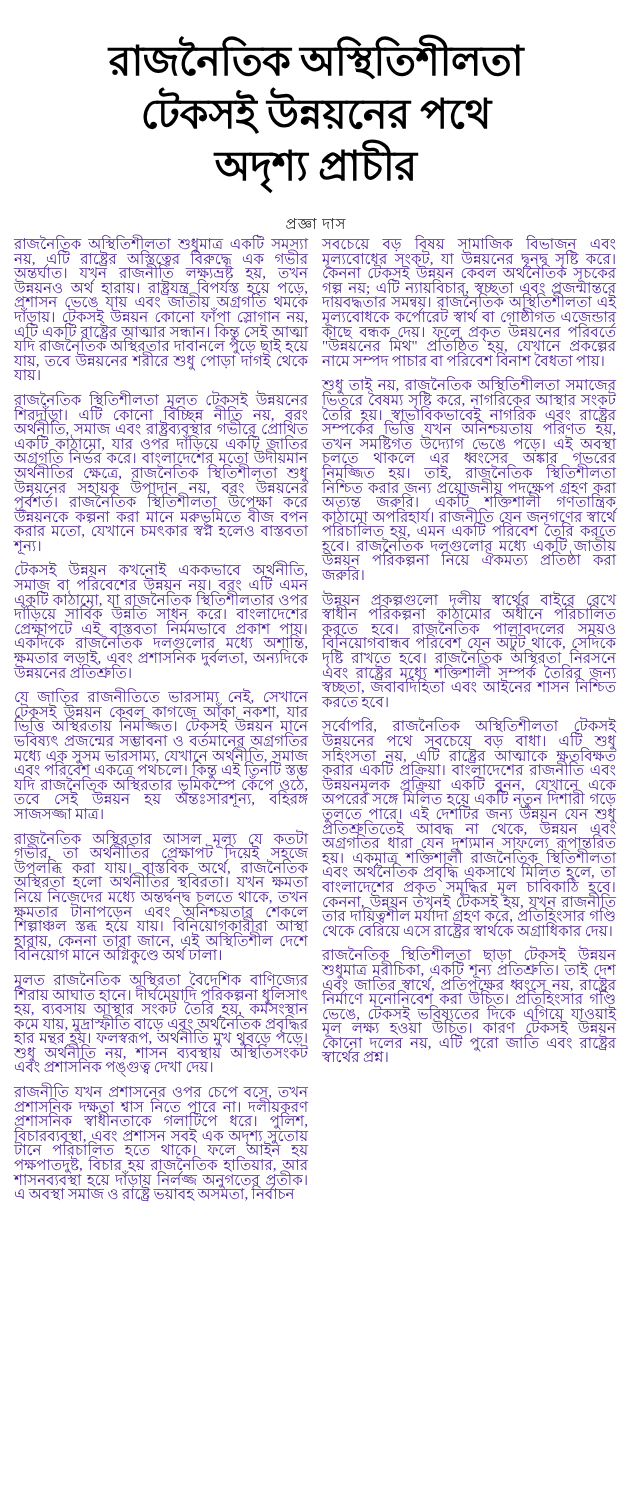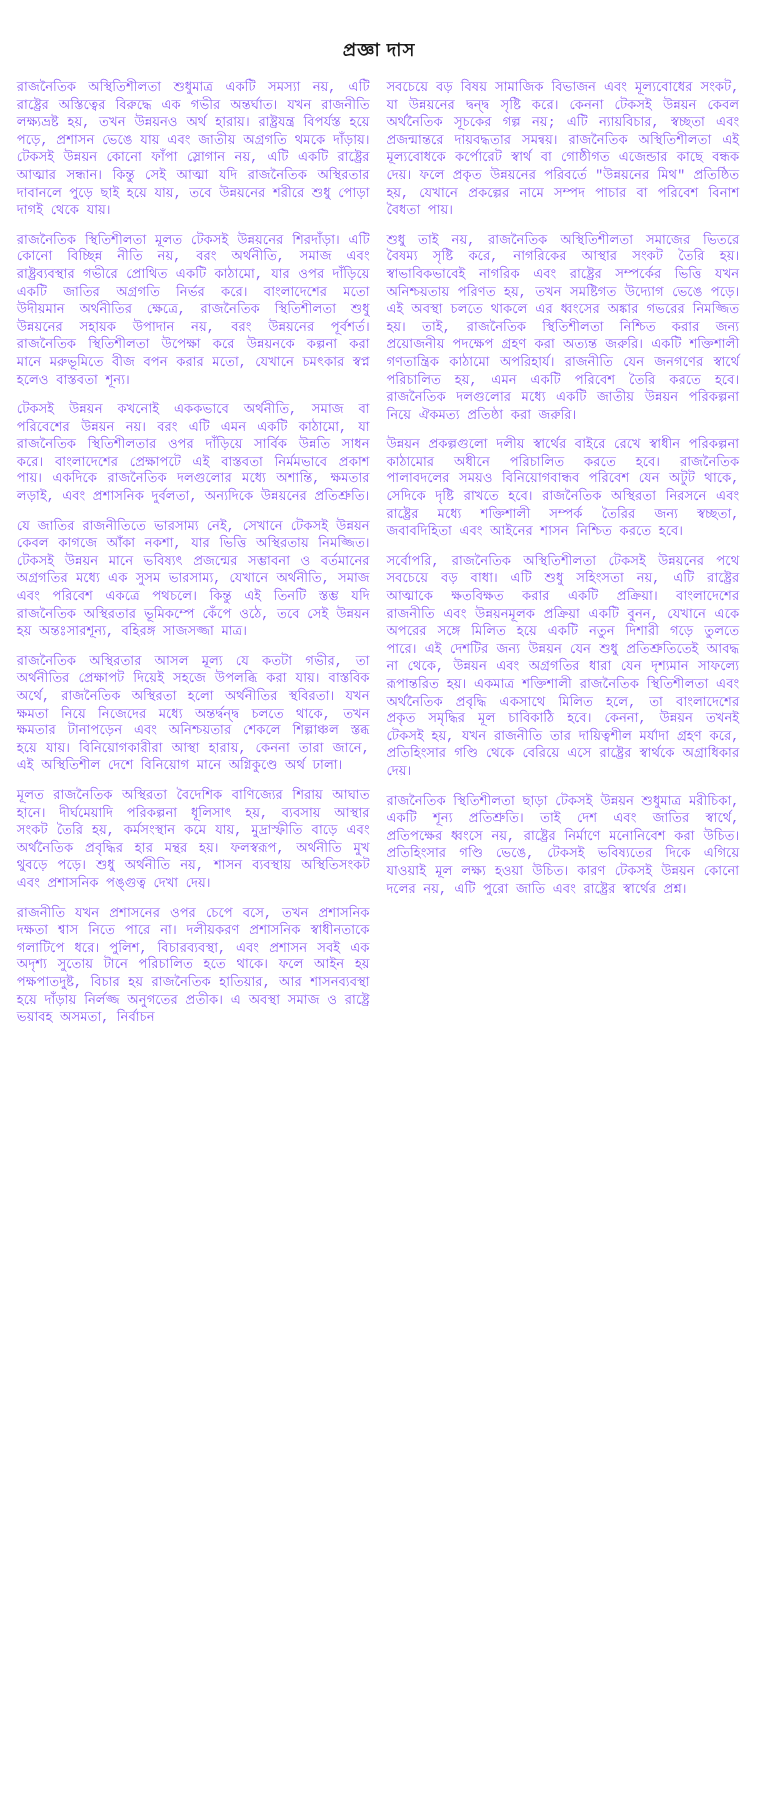--- a/index.html
+++ b/index.html
@@ -39,62 +39,65 @@
     margin-top: 4px;
   }
   .headline .l3 {
     display: block;
     font-size: 41px;
     margin-top: 4px;
   }
   .byline {
     text-align: center;
     font-size: 15px;
-    font-weight: bold;
+    font-weight: normal;
     margin-top: 14px;
-    margin-bottom: 12px;
     color: #1a1a1a;
     letter-spacing: 1px;
   }
   .columns {
     display: flex;
     gap: 14px;
     align-items: flex-start;
   }
   .col {
     width: 294px;
     flex: 0 0 294px;
   }
   .col p {
     margin: 0 0 0.5px 0;
-    font-size: 11px;
+    font-size: 15px;
     line-height: 14.6px;
     text-align: justify;
     text-justify: inter-word;
     text-indent: 0;
     word-spacing: -0.3px;
-    color: #8b5cf6;
-    font-family: Liberation Mono, monospace;
+    color: #4c1d95;
   }
   .col p + p {
     margin-top: 10px;
   }
   .author-note {
     font-weight: bold;
     font-size: 12.4px;
     line-height: 14.6px;
     margin-top: 2px;
     text-align: left;
   }
 </style>
 </head>
 <body>
 
 <div class="page">
 
+  <h1 class="headline">
+    <span class="l1">রাজনৈতিক অস্থিতিশীলতা</span>
+    <span class="l2">টেকসই উন্নয়নের পথে</span>
+    <span class="l3">অদৃশ্য প্রাচীর</span>
+  </h1>
 
   <div class="byline">প্রজ্ঞা দাস</div>
 
   <div class="columns">
     <div class="col">
       <p>রাজনৈতিক অস্থিতিশীলতা শুধুমাত্র একটি সমস্যা নয়, এটি রাষ্ট্রের অস্তিত্বের বিরুদ্ধে এক গভীর অন্তর্ঘাত। যখন রাজনীতি লক্ষ্যভ্রষ্ট হয়, তখন উন্নয়নও অর্থ হারায়। রাষ্ট্রযন্ত্র বিপর্যস্ত হয়ে পড়ে, প্রশাসন ভেঙে যায় এবং জাতীয় অগ্রগতি থমকে দাঁড়ায়। টেকসই উন্নয়ন কোনো ফাঁপা স্লোগান নয়, এটি একটি রাষ্ট্রের আত্মার সন্ধান। কিন্তু সেই আত্মা যদি রাজনৈতিক অস্থিরতার দাবানলে পুড়ে ছাই হয়ে যায়, তবে উন্নয়নের শরীরে শুধু পোড়া দাগই থেকে যায়।</p>
       <p>রাজনৈতিক স্থিতিশীলতা মূলত টেকসই উন্নয়নের শিরদাঁড়া। এটি কোনো বিচ্ছিন্ন নীতি নয়, বরং অর্থনীতি, সমাজ এবং রাষ্ট্রব্যবস্থার গভীরে প্রোথিত একটি কাঠামো, যার ওপর দাঁড়িয়ে একটি জাতির অগ্রগতি নির্ভর করে। বাংলাদেশের মতো উদীয়মান অর্থনীতির ক্ষেত্রে, রাজনৈতিক স্থিতিশীলতা শুধু উন্নয়নের সহায়ক উপাদান নয়, বরং উন্নয়নের পূর্বশর্ত। রাজনৈতিক স্থিতিশীলতা উপেক্ষা করে উন্নয়নকে কল্পনা করা মানে মরুভূমিতে বীজ বপন করার মতো, যেখানে চমৎকার স্বপ্ন হলেও বাস্তবতা শূন্য।</p>
       <p>টেকসই উন্নয়ন কখনোই এককভাবে অর্থনীতি, সমাজ বা পরিবেশের উন্নয়ন নয়। বরং এটি এমন একটি কাঠামো, যা রাজনৈতিক স্থিতিশীলতার ওপর দাঁড়িয়ে সার্বিক উন্নতি সাধন করে। বাংলাদেশের প্রেক্ষাপটে এই বাস্তবতা নির্মমভাবে প্রকাশ পায়। একদিকে রাজনৈতিক দলগুলোর মধ্যে অশান্তি, ক্ষমতার লড়াই, এবং প্রশাসনিক দুর্বলতা, অন্যদিকে উন্নয়নের প্রতিশ্রুতি।</p>
       <p>যে জাতির রাজনীতিতে ভারসাম্য নেই, সেখানে টেকসই উন্নয়ন কেবল কাগজে আঁকা নকশা, যার ভিত্তি অস্থিরতায় নিমজ্জিত। টেকসই উন্নয়ন মানে ভবিষ্যৎ প্রজন্মের সম্ভাবনা ও বর্তমানের অগ্রগতির মধ্যে এক সুসম ভারসাম্য, যেখানে অর্থনীতি, সমাজ এবং পরিবেশ একত্রে পথচলে। কিন্তু এই তিনটি স্তম্ভ যদি রাজনৈতিক অস্থিরতার ভূমিকম্পে কেঁপে ওঠে, তবে সেই উন্নয়ন হয় অন্তঃসারশূন্য, বহিরঙ্গ সাজসজ্জা মাত্র।</p>
       <p>রাজনৈতিক অস্থিরতার আসল মূল্য যে কতটা গভীর, তা অর্থনীতির প্রেক্ষাপট দিয়েই সহজে উপলব্ধি করা যায়। বাস্তবিক অর্থে, রাজনৈতিক অস্থিরতা হলো অর্থনীতির স্থবিরতা। যখন ক্ষমতা নিয়ে নিজেদের মধ্যে অন্তর্দ্বন্দ্ব চলতে থাকে, তখন ক্ষমতার টানাপড়েন এবং অনিশ্চয়তার শেকলে শিল্পাঞ্চল স্তব্ধ হয়ে যায়। বিনিয়োগকারীরা আস্থা হারায়, কেননা তারা জানে, এই অস্থিতিশীল দেশে বিনিয়োগ মানে অগ্নিকুণ্ডে অর্থ ঢালা।</p>

